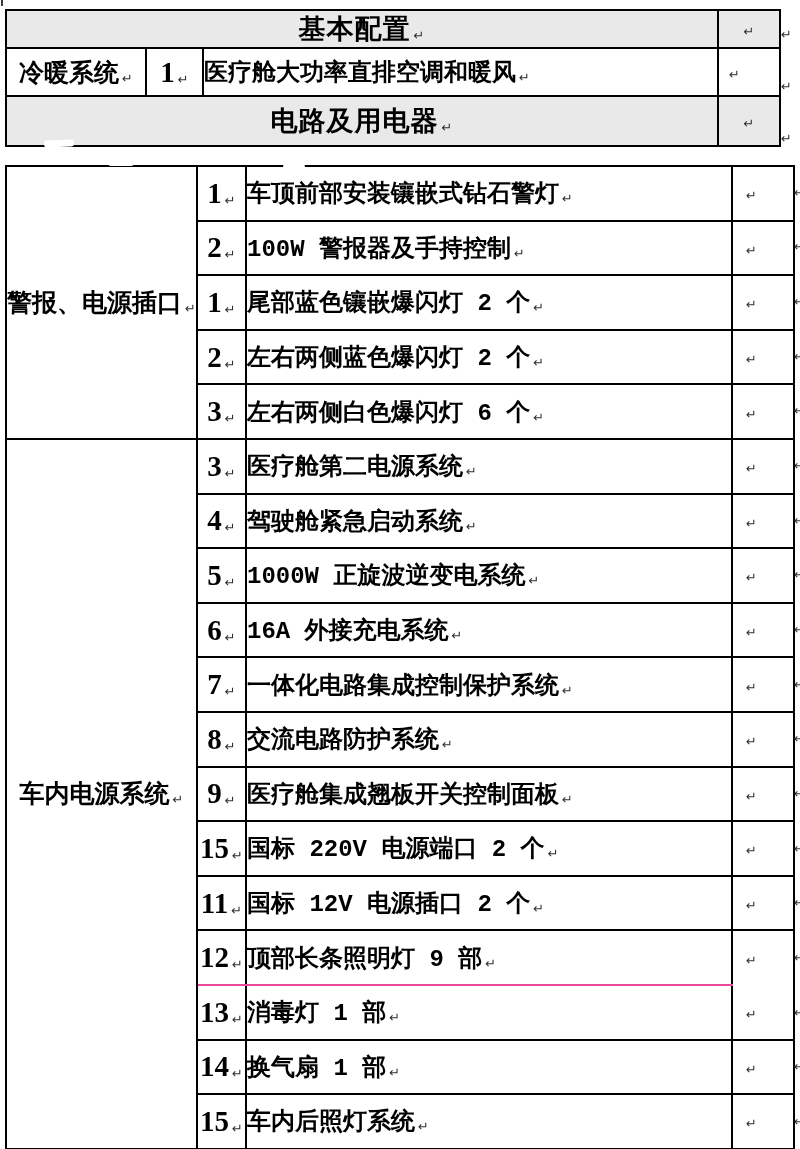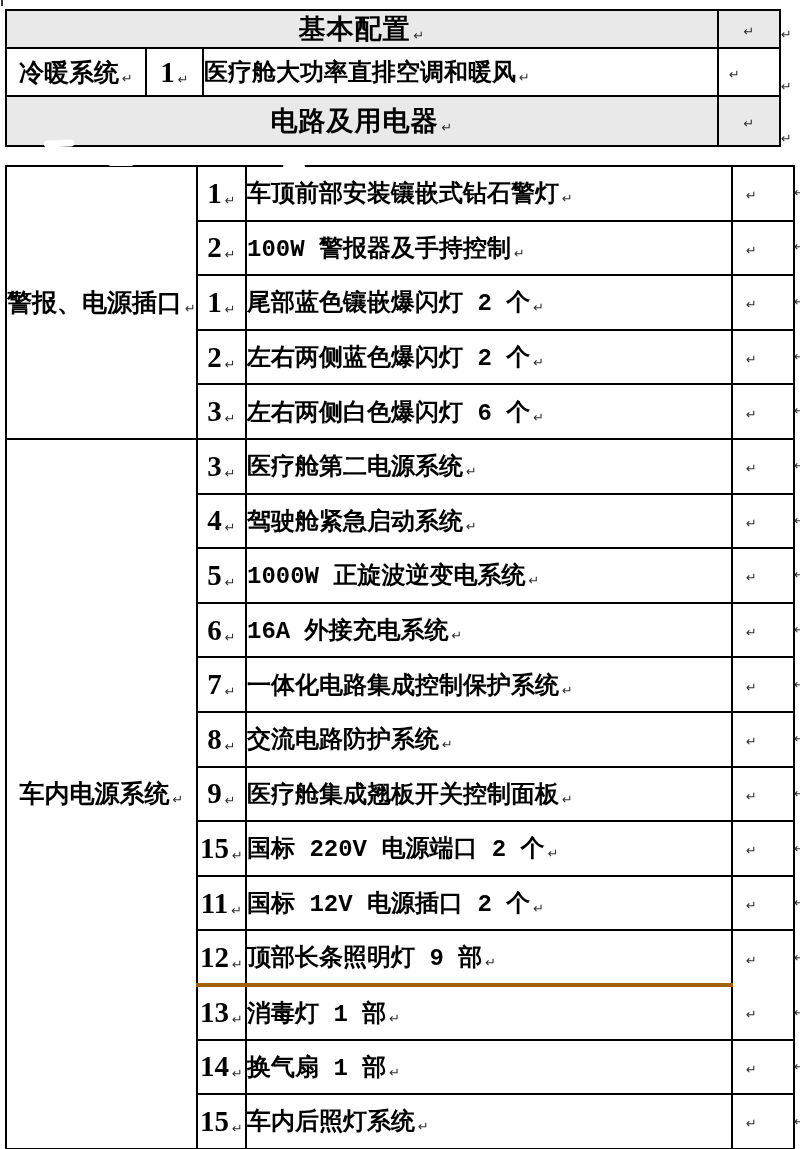--- a/index.html
+++ b/index.html
@@ -24,21 +24,21 @@
   .c-mark{text-align:center;}
   .c-mark-left{text-align:left;padding-left:10px;}
   .t2 .c-mark{text-align:left;padding-left:13px;}
   .pmark{
     font-size:13px;color:#2f2f2f;font-weight:normal;margin-left:3px;
     font-family:"DejaVu Sans",sans-serif;position:relative;top:2px;display:inline-block;
   }
   .c-mark .pmark,.c-mark-left .pmark{margin-left:0;}
   
   .b9 .c-num,.b9 .c-text{border-bottom:2px solid #ec4899;}
-  .b10 .c-num,.b10 .c-text{border-top:4px solid #a16207;}
+  .b10 .c-num,.b10 .c-text{border-top:2px solid #a16207;}
   .b9 .c-mark{border-bottom-style:hidden;}
   .b10 .c-mark{border-top-style:hidden;}
   
   .omarks{position:absolute;display:flex;flex-direction:column;justify-content:space-around;width:14px;}
   .omarks1{left:781px;top:9px;height:155px;}
   .omarks2{left:794px;top:165px;height:984px;}
   .omarks .pmark{margin:0;top:0;}
   
   .smudge{position:absolute;background:#ffffff;border-radius:3px;z-index:5;}
   .sm1{left:44px;top:140px;width:30px;height:7px;transform:rotate(-2deg);}

